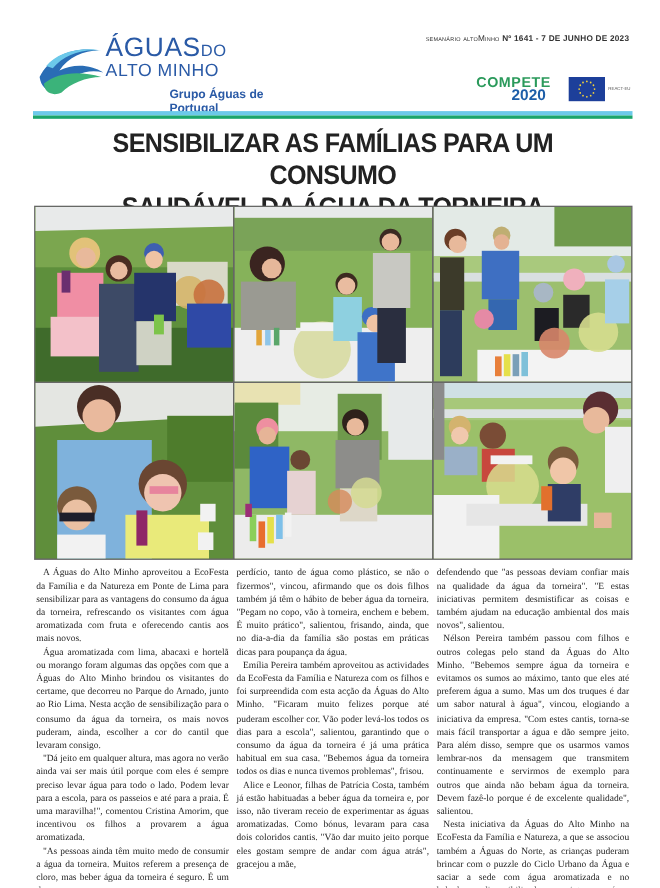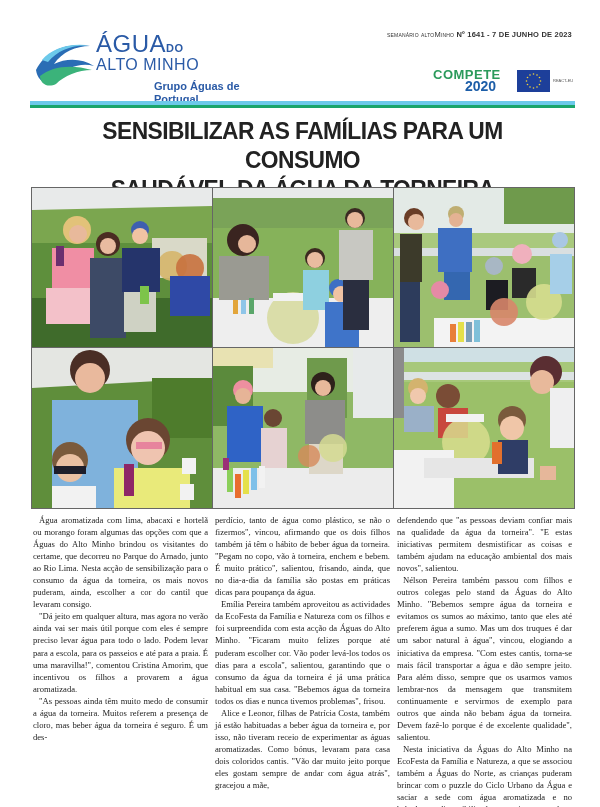--- a/index.html
+++ b/index.html
@@ -3,21 +3,21 @@
   <meta charset="utf-8">
   <style>
     * { box-sizing: border-box; margin: 0; padding: 0; }
     html, body { width: 600px; height: 807px; background: #ffffff; overflow: hidden; }
     body { position: relative; font-family: "Liberation Serif", serif; color: #222; }
 
     
     .logo { position: absolute; left: 32px; top: 32px; width: 230px; height: 62px; }
     .logo-swoosh { position: absolute; left: 0; top: 4px; width: 66px; height: 52px; }
     .logo-text-1 { position: absolute; left: 64px; top: 0px; font-family: "Liberation Sans", sans-serif; font-size: 24px; color: #2a5aa6; letter-spacing: 0.5px; line-height: 24px; }
-    .logo-text-1 .small { font-size: 11px; font-weight: bold; }
+    .logo-text-1 .small { font-size: 15px; }
     .logo-text-2 { position: absolute; left: 64px; top: 21px; font-family: Liberation Sans, sans-serif; font-size: 16px; color: #2a5aa6; letter-spacing: 0.5px; line-height: 24px; }
     .logo-text-3 { position: absolute; left: 78px; top: 48px; font-family: "Liberation Sans", sans-serif; font-size: 11px; font-weight: bold; color: #2a5aa6; line-height: 13px; margin-left: 44px; }
 
     .issue-line { position: absolute; right: 28px; top: 30px; font-family: "Liberation Sans", sans-serif; font-size: 7.5px; color: #333; letter-spacing: 0.2px; white-space: nowrap; }
     .issue-line .sc { font-variant: small-caps; font-weight: normal; text-align: center; }
     .issue-line .bold { font-weight: bold; text-align: right; }
 
     .compete { position: absolute; left: 433px; top: 68px; width: 80px; height: 26px; font-family: "Liberation Sans", sans-serif; font-weight: bold; color: #2b9a5b; }
     .compete .c1 { position: absolute; left: 0; top: 0; font-size: 13px; letter-spacing: 0.5px; line-height: 13px; }
     .compete .c2 { position: absolute; left: 32px; top: 12px; font-size: 14px; color: #1d5ea8; line-height: 13px; }
@@ -47,21 +47,21 @@
 </head>
 <body>
 
 <div class="logo">
   <svg class="logo-swoosh" viewBox="0 0 66 52">
     <path d="M4 34 C 14 14, 36 6, 58 10 C 44 10, 30 16, 22 28 C 34 22, 50 22, 62 30 C 48 26, 34 32, 26 42 C 18 50, 6 48, 4 34 Z" fill="#2a6db5"></path>
     <path d="M8 40 C 20 30, 40 28, 60 34 C 46 34, 32 40, 24 48 C 16 52, 8 48, 8 40 Z" fill="#3bb37a"></path>
     <path d="M10 24 C 20 12, 40 6, 60 10 C 42 8, 26 14, 16 26 Z" fill="#6cc9ea"></path>
   </svg>
   <div class="logo-text-1">
-    <span>ÁGUA</span><span class="small">DO</span>
+    <span>ÁGUAS</span><span class="small">DO</span>
   </div>
   <div class="logo-text-2">ALTO MINHO</div>
   <div class="logo-text-3">Grupo Águas de Portugal</div>
 </div>
 
 <div class="issue-line">
   <span class="sc">semanário altoMinho</span>
   <span class="bold">Nº 1641</span>
   <span class="bold">-</span>
   <span class="bold">7 DE JUNHO DE 2023</span>
@@ -260,20 +260,21 @@
       <circle cx="152" cy="24" r="16" fill="#5a2e32"></circle>
       <circle cx="148" cy="34" r="12" fill="#e8b99b"></circle>
       <rect x="156" y="40" width="24" height="60" fill="#efeff0"></rect>
       <rect x="146" y="118" width="16" height="14" fill="#e6b79a"></rect>
     </svg>
   </div>
 </div>
 
 <div class="columns">
   <div class="col col1">
+    <p>A Águas do Alto Minho aproveitou a EcoFesta da Família e da Natureza em Ponte de Lima para sensibilizar para as vantagens do consumo da água da torneira, refrescando os visitantes com água aromatizada com fruta e oferecendo cantis aos mais novos.</p>
     <p>Água aromatizada com lima, abacaxi e hortelã ou morango foram algumas das opções com que a Águas do Alto Minho brindou os visitantes do certame, que decorreu no Parque do Arnado, junto ao Rio Lima. Nesta acção de sensibilização para o consumo da água da torneira, os mais novos puderam, ainda, escolher a cor do cantil que levaram consigo.</p>
     <p>"Dá jeito em qualquer altura, mas agora no verão ainda vai ser mais útil porque com eles é sempre preciso levar água para todo o lado. Podem levar para a escola, para os passeios e até para a praia. É uma maravilha!", comentou Cristina Amorim, que incentivou os filhos a provarem a água aromatizada.</p>
     <p>"As pessoas ainda têm muito medo de consumir a água da torneira. Muitos referem a presença de cloro, mas beber água da torneira é seguro. É um des-</p>
   </div>
   <div class="col col2">
     <p style="text-indent:0">perdício, tanto de água como plástico, se não o fizermos", vincou, afirmando que os dois filhos também já têm o hábito de beber água da torneira. "Pegam no copo, vão à torneira, enchem e bebem. É muito prático", salientou, frisando, ainda, que no dia-a-dia da família são postas em práticas dicas para poupança da água.</p>
     <p>Emília Pereira também aproveitou as actividades da EcoFesta da Família e Natureza com os filhos e foi surpreendida com esta acção da Águas do Alto Minho. "Ficaram muito felizes porque até puderam escolher cor. Vão poder levá-los todos os dias para a escola", salientou, garantindo que o consumo da água da torneira é já uma prática habitual em sua casa. "Bebemos água da torneira todos os dias e nunca tivemos problemas", frisou.</p>
     <p>Alice e Leonor, filhas de Patrícia Costa, também já estão habituadas a beber água da torneira e, por isso, não tiveram receio de experimentar as águas aromatizadas. Como bónus, levaram para casa dois coloridos cantis. "Vão dar muito jeito porque eles gostam sempre de andar com água atrás", gracejou a mãe,</p>
   </div>
   <div class="col col3">

